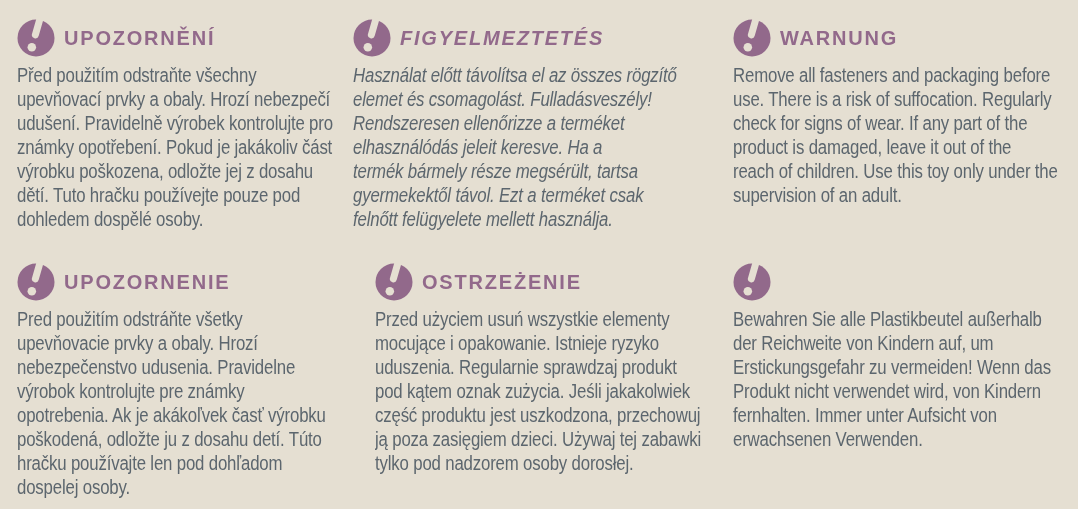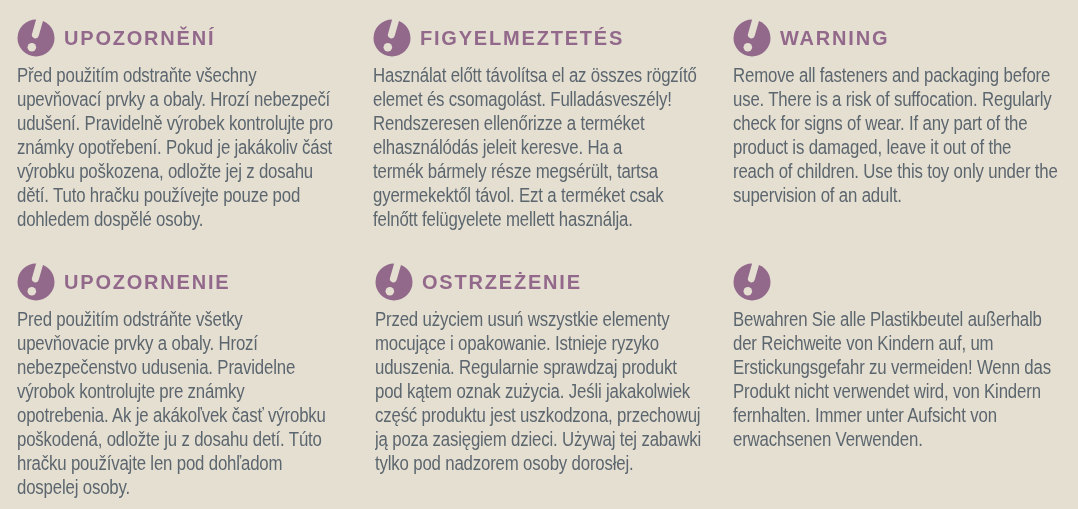--- a/index.html
+++ b/index.html
@@ -19,21 +19,21 @@
     width: 1078px; height: 509px;
     background: var(--bg);
   }
   .section {
     position: absolute;
     width: 352px;
     height: 246px;
     overflow: hidden;
   }
   .sec-r1c1 { left: 17px;  top: 18px; }
-  .sec-r1c2 { left: 373px; top: 18px; }
+  .sec-r1c2 { left: 353px; top: 18px; font-style: italic; }
   .sec-r1c3 { left: 733px; top: 18px; }
   .sec-r2c1 { left: 17px;  top: 262px; }
   .sec-r2c2 { left: 375px; top: 262px; }
   .sec-r2c3 { left: 733px; top: 262px; }
   .heading-row {
     display: flex;
     align-items: center;
     gap: 9px;
     height: 40px;
   }
@@ -100,21 +100,21 @@
 felnőtt felügyelete mellett használja.</div>
   </div>
 
   <div class="section sec-r1c3">
     <div class="heading-row">
       <svg class="warn-icon" viewBox="0 0 40 40" width="38" height="38">
         <circle class="ic-circle" cx="20" cy="20" r="19.5"></circle>
         <rect class="ic-knock" x="16.4" y="-5" width="7.4" height="25.5" rx="3.7" transform="rotate(16 20 14)"></rect>
         <circle class="ic-knock" cx="15.6" cy="29.8" r="4.5"></circle>
       </svg>
-      <div class="heading">WARNING</div>
+      <div class="heading">WARNUNG</div>
     </div>
     <div class="body-text">Remove all fasteners and packaging before
 use. There is a risk of suffocation. Regularly
 check for signs of wear. If any part of the
 product is damaged, leave it out of the
 reach of children. Use this toy only under the
 supervision of an adult.</div>
   </div>
 
   <div class="section sec-r2c2">

